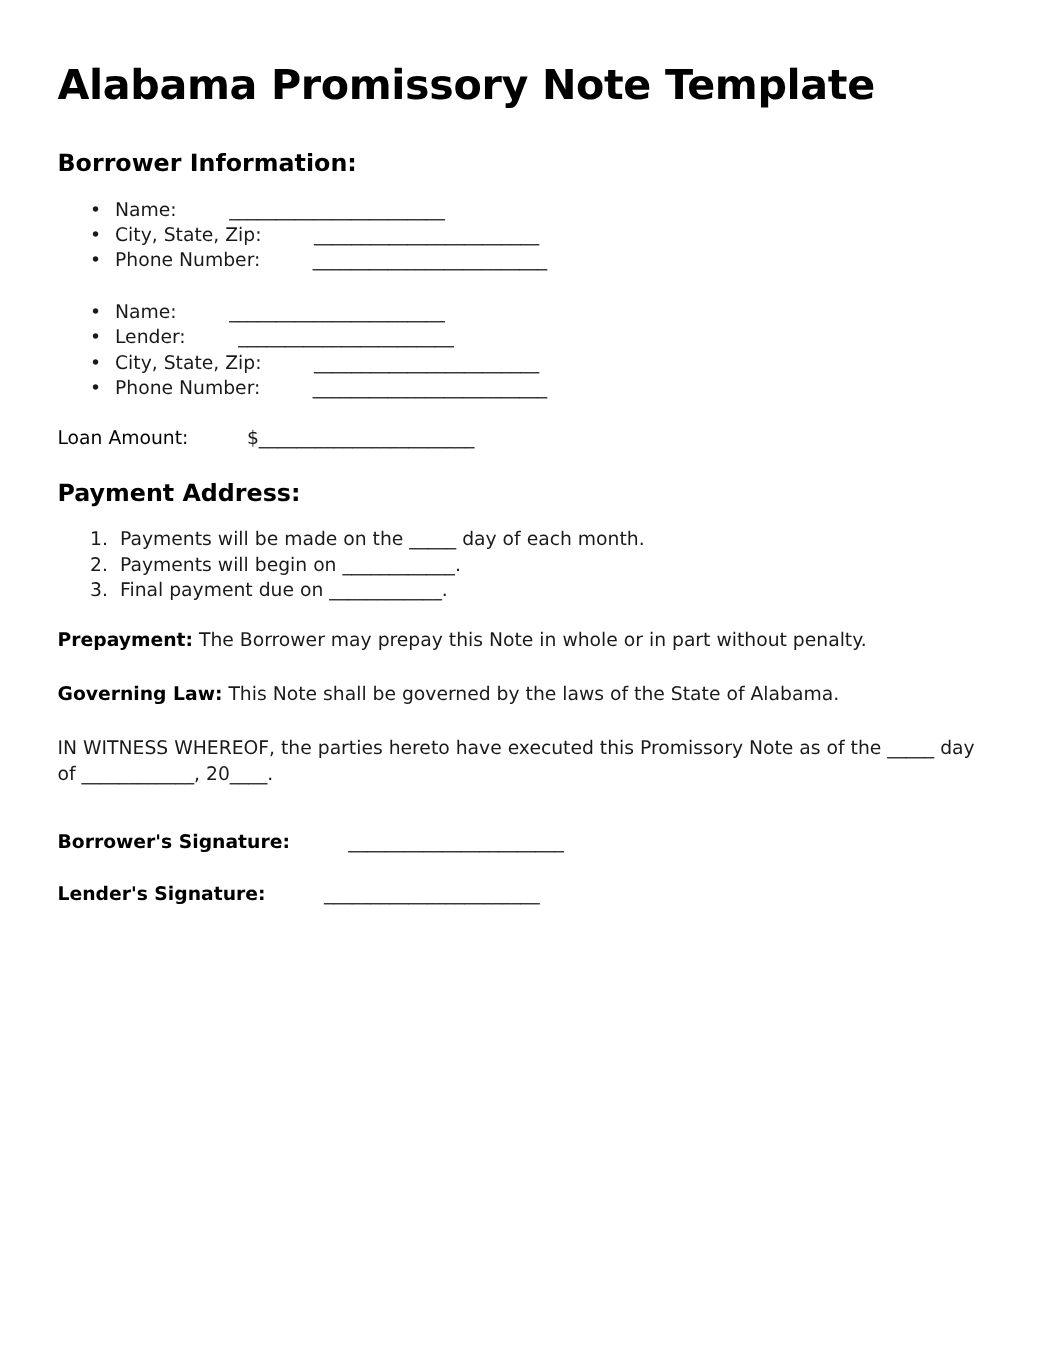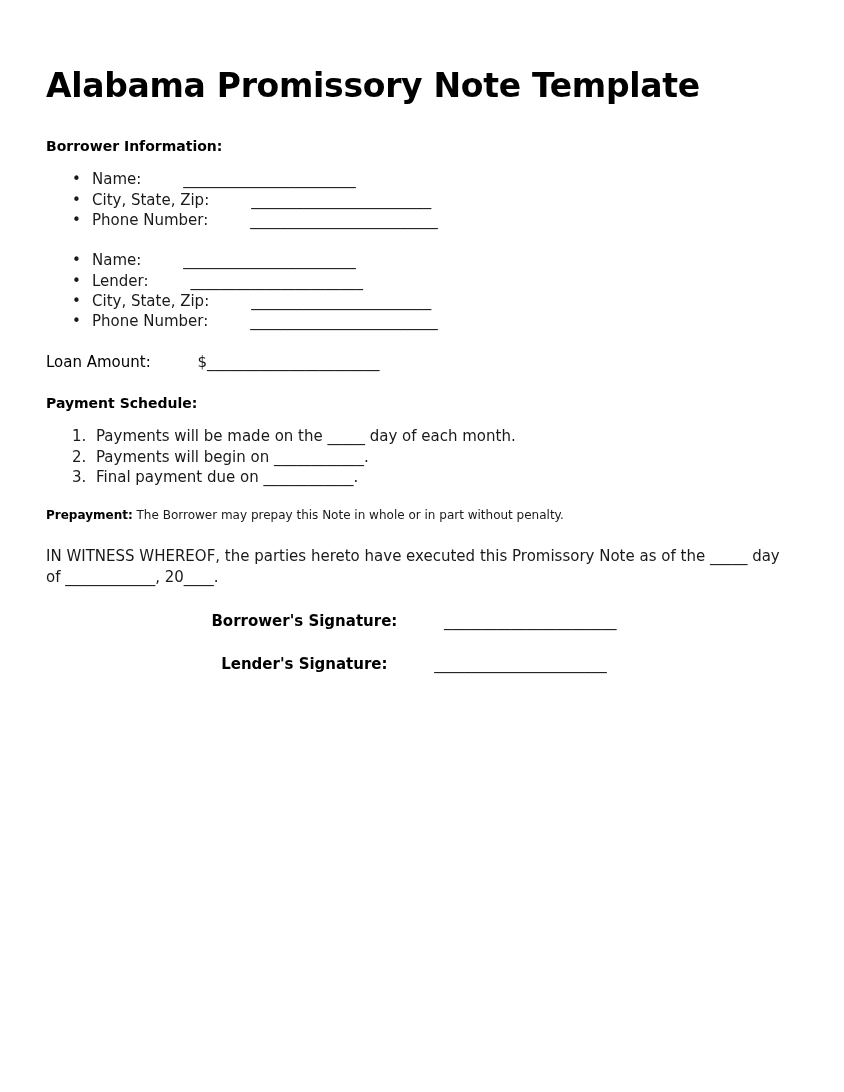--- a/index.html
+++ b/index.html
@@ -11,21 +11,21 @@
     width: 844px;
     height: 1092px;
     position: relative;
     font-family: "DejaVu Sans", sans-serif;
     color: #1a1a1a;
     overflow: hidden;
   }
   .page {
     position: absolute;
     left: 0;
-    top: 18px;
+    top: 0;
     width: 844px;
     height: 786px;
     background: #ffffff;
     box-sizing: border-box;
     border-radius: 20px;
   }
   .content {
     position: absolute;
     left: 46px;
     top: 50px;
@@ -43,21 +43,21 @@
   }
 
   p.para {
     font-size: 15px;
     line-height: 1.35;
     margin: 0 0 24px 0;
     color: #1a1a1a;
   }
 
   h2.section-head {
-    font-size: 14px;
+    font-size: 19px;
     font-weight: bold;
     line-height: 1.3;
     margin: 0 0 14px 0;
     color: #000000;
   }
 
   ul.field-list {
     list-style: none;
     margin: 0 0 20px 0;
     padding: 0 0 0 26px;
@@ -107,42 +107,41 @@
     font-size: 15px;
     line-height: 1.35;
     margin: 0 0 22px 0;
   }
   p.kv .k {
     font-weight: normal;
     color: #000000;
   }
 
   p.inline-head {
-    font-size: 12px;
+    font-size: 15px;
     line-height: 1.38;
     margin: 0 0 22px 0;
   }
   p.inline-head .k {
     font-weight: bold;
     color: #000000;
   }
 
   p.witness {
     font-size: 15px;
     line-height: 1.38;
-    margin: 0 0 24px 0;
+    margin: 0 0 34px 0;
     max-width: 740px;
   }
 
   p.sig {
     font-size: 15px;
     line-height: 1.35;
     margin: 0 0 22px 0;
     white-space: nowrap;
-    text-align: center;
   }
   p.sig .k {
     font-weight: bold;
     color: #000000;
   }
 
   .blank {
     white-space: pre;
     margin-left: 42px;
   }
@@ -178,29 +177,30 @@
       <li><span>Name:</span><span class="blank">_______________________</span></li>
       <li><span>Lender:</span><span class="blank">_______________________</span></li>
       <li><span>City, State, Zip:</span><span class="blank">________________________</span></li>
       <li><span>Phone Number:</span><span class="blank">_________________________</span></li>
     </ul>
 
     <p class="kv"><span class="k">Loan Amount:</span><span class="blank"> $_______________________</span></p>
 
 
 
-    <h2 class="section-head">Payment Schedule:</h2>
+    <h2 class="section-head">Payment Address:</h2>
     <ol class="sched-list">
       <li>Payments will be made on the _____ day of each month.</li>
       <li>Payments will begin on ____________.</li>
       <li>Final payment due on ____________.</li>
     </ol>
 
     <p class="inline-head"><span class="k">Prepayment:</span><span> The Borrower may prepay this Note in whole or in part without penalty.</span></p>
 
+    <p class="inline-head"><span class="k">Governing Law:</span><span> This Note shall be governed by the laws of the State of Alabama.</span></p>
 
     <p class="witness">IN WITNESS WHEREOF, the parties hereto have executed this Promissory Note as of the _____ day of ____________, 20____.</p>
 
     <p class="sig"><span class="k">Borrower's Signature:</span><span class="blank"> _______________________</span></p>
 
     <p class="sig"><span class="k">Lender's Signature:</span><span class="blank"> _______________________</span></p>
 
   </div>
 
 </div>

